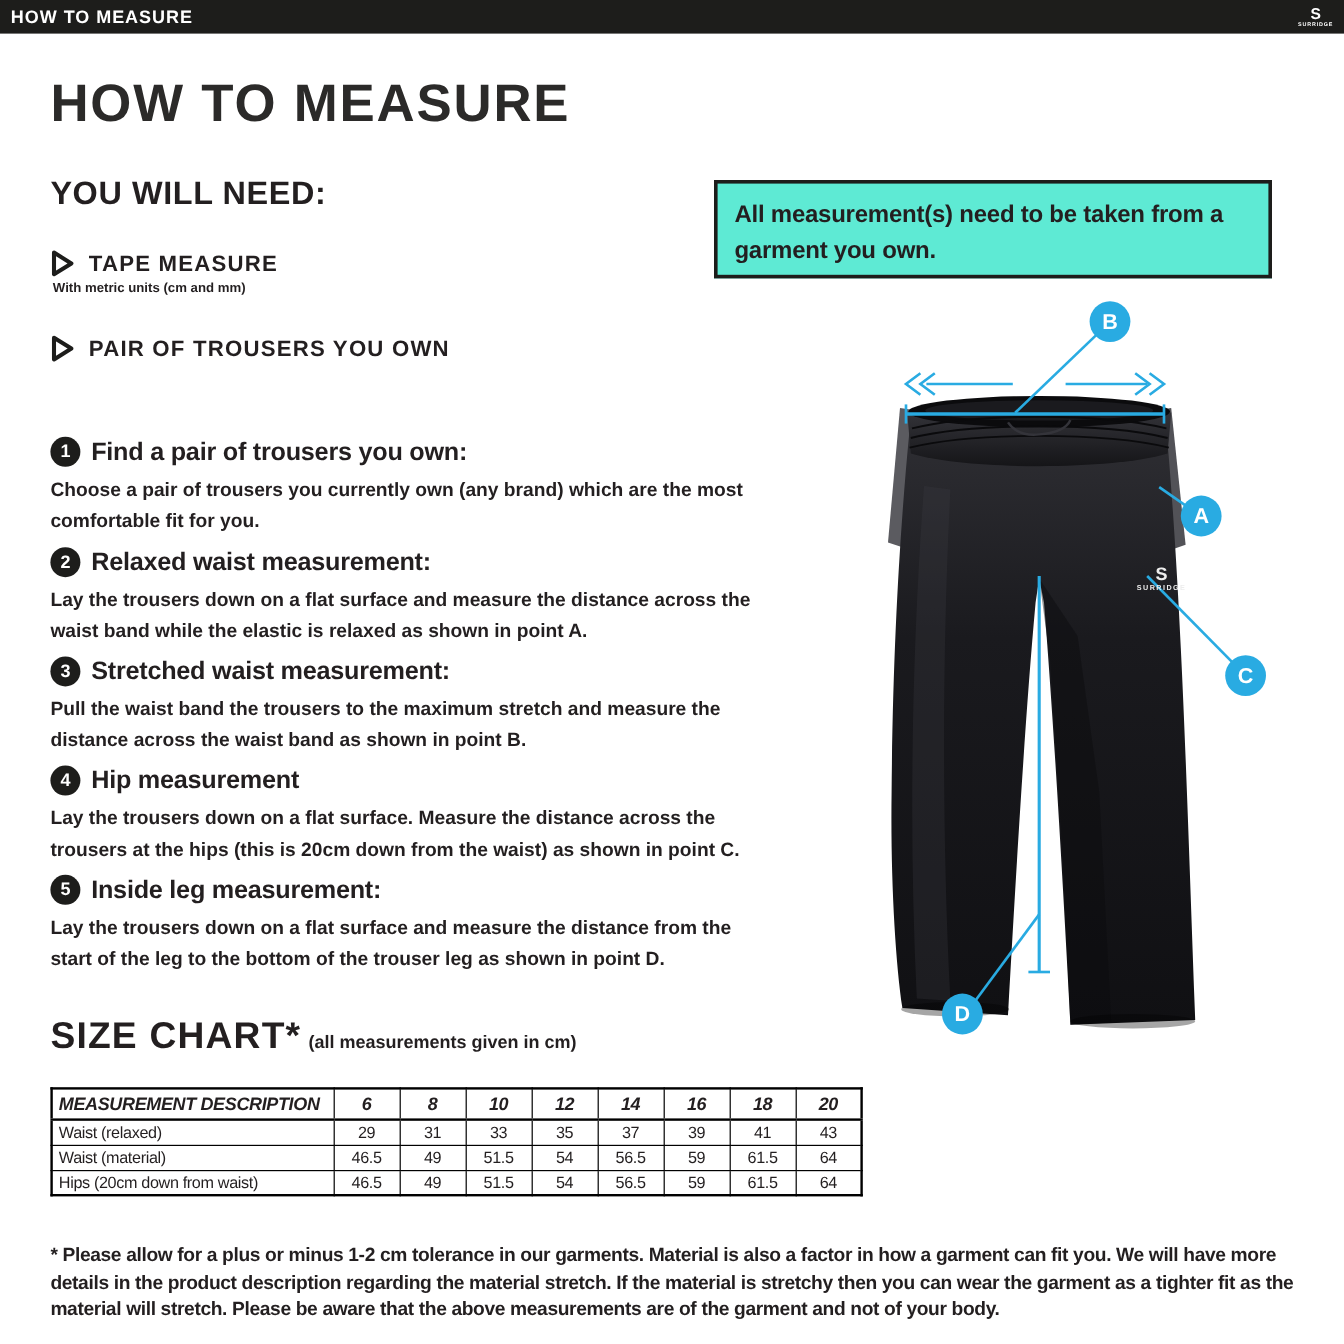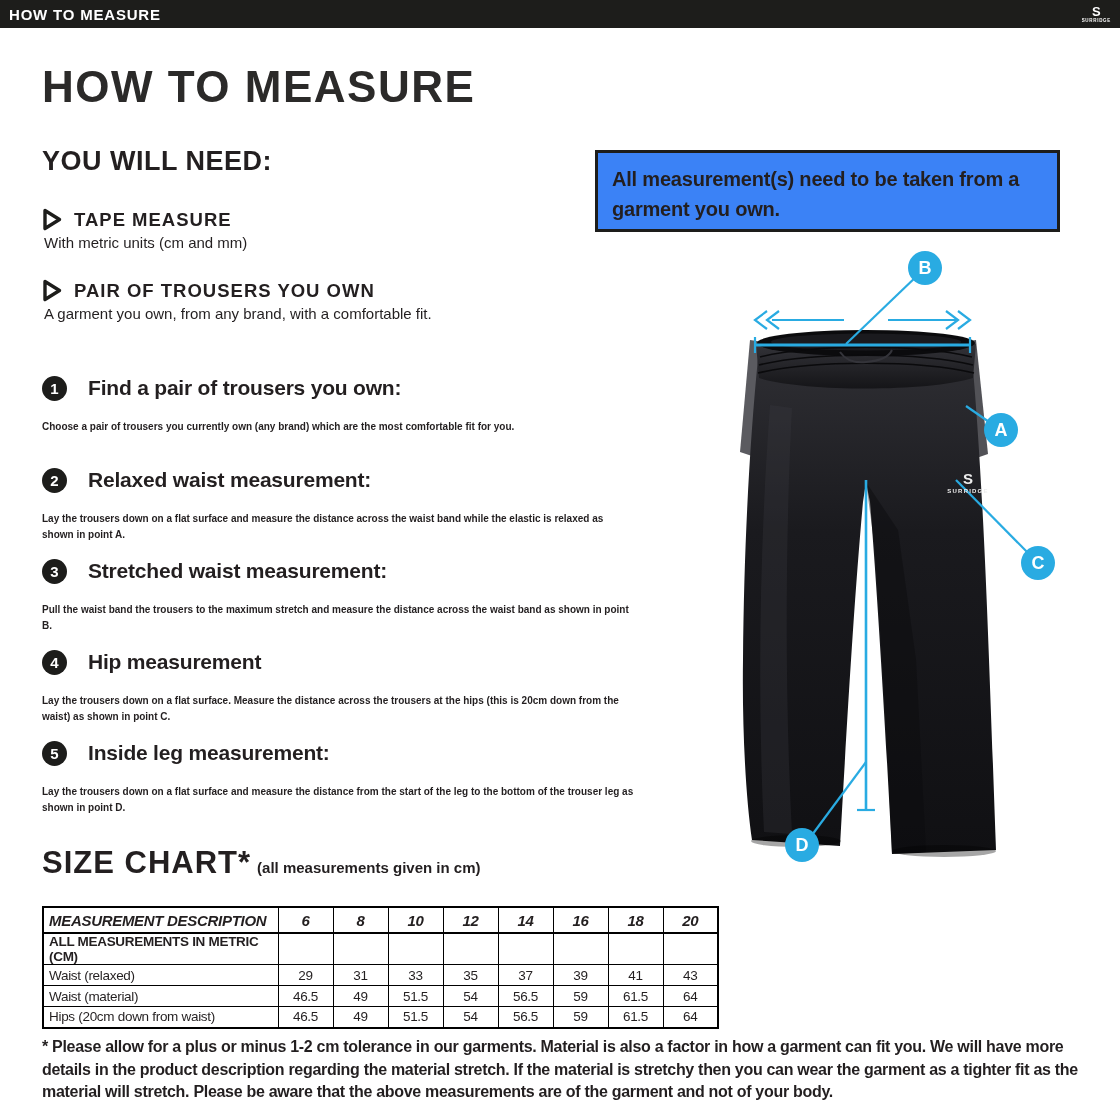--- a/index.html
+++ b/index.html
@@ -14,34 +14,34 @@
   .topbar-logo{display:flex;flex-direction:column;align-items:center;color:#fff;line-height:1;}
   .topbar-logo .emblem{font-weight:900;font-size:13px;}
   .topbar-logo .word{font-size:4.5px;letter-spacing:.7px;margin-top:1px;font-weight:bold;}
   
   .h1{position:absolute;left:42px;top:62px;margin:0;font-size:44px;font-weight:bold;
     letter-spacing:1.5px;color:#2b2a29;}
   .ywn{position:absolute;left:42px;top:146px;margin:0;font-size:27px;font-weight:bold;letter-spacing:.5px;}
   
   .note-box{position:absolute;left:595px;top:150px;width:465px;height:82px;box-sizing:border-box;
     border:3px solid #1d1d1b;padding:11px 14px;font-size:20px;font-weight:bold;line-height:1.5;
-    letter-spacing:-.2px;background:#3b82f6;}
+    letter-spacing:-.2px;background:#5eead4;}
   
   .tool{position:absolute;left:42px;}
   .tool-head{display:flex;align-items:center;gap:11px;}
   .tool-head h3{margin:0;font-size:18.5px;font-weight:bold;letter-spacing:1px;}
-  .tool-desc{margin:3px 0 0 2px;font-size:15px;font-weight:normal;}
+  .tool-desc{margin:3px 0 0 2px;font-size:11px;font-weight:bold;}
   .tri-icon{display:inline-flex;}
   
   .step{position:absolute;left:42px;width:610px;}
   .step-head{display:flex;align-items:center;gap:9px;}
   .step-num{width:25px;height:25px;border-radius:50%;background:#1d1d1b;color:#fff;
     display:flex;align-items:center;justify-content:center;font-size:15px;font-weight:bold;flex:0 0 25px;}
-  .step-head h3{margin:12px;font-size:21px;font-weight:bold;letter-spacing:-.2px;}
-  .step-body{margin:7px 0 0 0;font-size:10px;font-weight:bold;line-height:1.6;width:592px;}
+  .step-head h3{margin:0;font-size:21px;font-weight:bold;letter-spacing:-.2px;}
+  .step-body{margin:7px 0 0 0;font-size:16px;font-weight:bold;line-height:1.6;width:592px;}
   
   .figure{position:absolute;left:740px;top:240px;width:340px;height:660px;}
   .figure svg{position:absolute;left:0;top:0;}
   .point-label{position:absolute;width:34px;height:34px;border-radius:50%;background:#29abe2;
     color:#fff;font-weight:bold;font-size:18px;display:flex;align-items:center;justify-content:center;}
   .garment-logo{position:absolute;left:199px;top:231px;width:58px;text-align:center;
     color:#ededed;line-height:1;}
   .garment-logo .emblem{font-size:15px;font-weight:900;}
   .garment-logo .word{font-size:6px;letter-spacing:1.2px;margin-top:2px;font-weight:bold;}
   
@@ -92,21 +92,20 @@
 
 <div class="tool" style="top:279px">
   <div class="tool-head">
     <span class="tri-icon">
       <svg width="21" height="23" viewBox="0 0 21 23">
           <polygon points="3,2.5 17.5,11.5 3,20.5" fill="#fff" stroke="#1d1d1b" stroke-width="3.4" stroke-linejoin="round"></polygon>
         </svg>
     </span>
     <h3>PAIR OF TROUSERS YOU OWN</h3>
   </div>
-  <p class="tool-desc">A garment you own, from any brand, with a comfortable fit.</p>
 </div>
 
 <div class="step" style="top:364px">
   <div class="step-head">
     <span class="step-num">1</span>
     <h3>Find a pair of trousers you own:</h3>
   </div>
   <p class="step-body">Choose a pair of trousers you currently own (any brand) which are the most comfortable fit for you.</p>
 </div>
 
@@ -247,31 +246,20 @@
         <th class="">10</th>
         <th class="">12</th>
         <th class="">14</th>
         <th class="">16</th>
         <th class="">18</th>
         <th class="">20</th>
       </tr>
     </thead>
   <tbody>
       <tr>
-        <td class="section-cell">ALL MEASUREMENTS IN METRIC (CM)</td>
-        <td></td>
-        <td></td>
-        <td></td>
-        <td></td>
-        <td></td>
-        <td></td>
-        <td></td>
-        <td></td>
-      </tr>
-      <tr>
         <td class="row-label">Waist (relaxed)</td>
         <td class="val">29</td>
         <td class="val">31</td>
         <td class="val">33</td>
         <td class="val">35</td>
         <td class="val">37</td>
         <td class="val">39</td>
         <td class="val">41</td>
         <td class="val">43</td>
       </tr>

